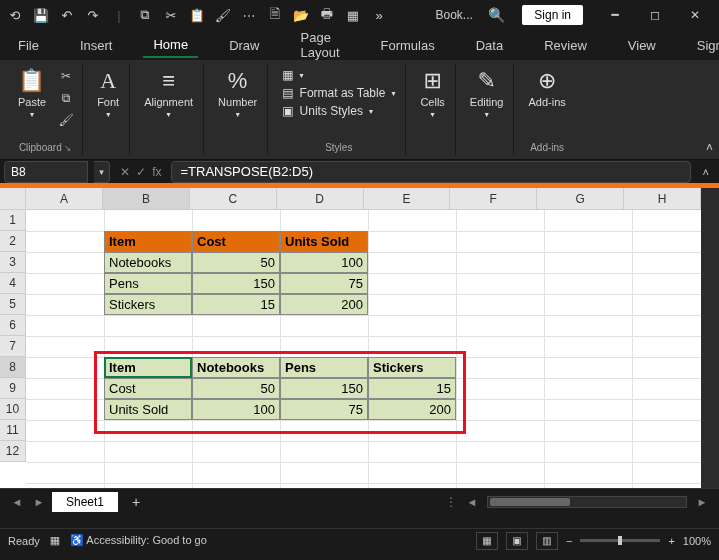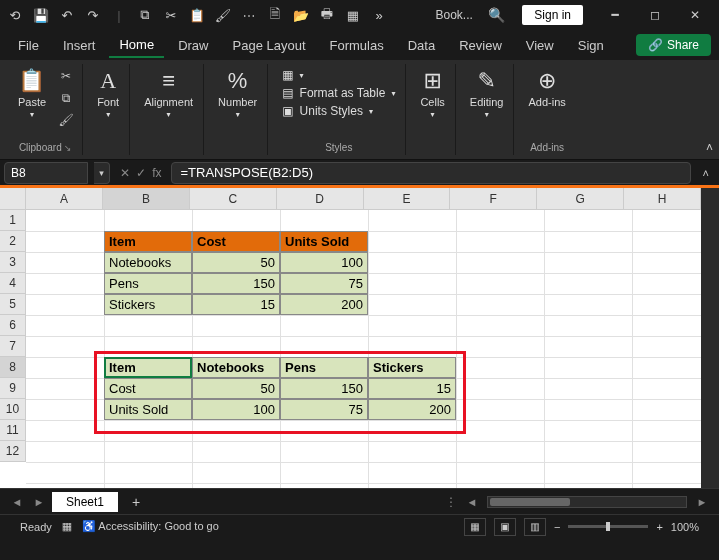--- a/index.html
+++ b/index.html
@@ -8,39 +8,39 @@
 .titlebar { height:30px; background:#1a1a1a; display:flex; align-items:center; padding:0 4px; gap:4px; }
 .qat { display:flex; align-items:center; gap:4px; }
 .qat-btn { width:22px; height:22px; display:flex; align-items:center; justify-content:center; color:#ccc; font-size:13px; }
 .title-center { flex:1; display:flex; align-items:center; justify-content:flex-end; gap:8px; padding-right:8px; }
 .doc-name { color:#ccc; font-size:12px; }
 .search-btn { color:#ccc; font-size:14px; padding:0 8px; }
 .signin { background:#fff; color:#000; padding:3px 12px; font-size:12px; border-radius:2px; }
 .win-controls { display:flex; }
 .win-btn { width:40px; height:30px; display:flex; align-items:center; justify-content:center; color:#ccc; font-size:12px; }
 
-.tabs { height:30px; background:#1a1a1a; display:flex; align-items:center; padding:0 8px; gap:4px; }
+.tabs { height:30px; background:#1a1a1a; display:flex; align-items:center; padding:0 8px; gap:21px; }
 .tab { padding:4px 10px; color:#ccc; font-size:13px; cursor:pointer; }
 .tab.active { color:#fff; border-bottom:2px solid #107c41; }
 .share-btn { margin-left:auto; background:#107c41; color:#fff; padding:4px 12px; border-radius:4px; font-size:12px; display:flex; align-items:center; gap:4px; }
 
 .ribbon { height:100px; background:#2b2b2b; display:flex; align-items:stretch; padding:4px 8px; gap:4px; position:relative; border-bottom:1px solid #111; }
 .ribbon-group { display:flex; flex-direction:column; align-items:center; justify-content:space-between; padding:2px 6px; border-right:1px solid #1a1a1a; }
 .ribbon-group-inner { display:flex; align-items:flex-start; gap:6px; flex:1; }
 .rg-label { font-size:10px; color:#aaa; padding-top:2px; display:flex; align-items:center; gap:2px; }
 .big-btn { display:flex; flex-direction:column; align-items:center; gap:2px; color:#ddd; font-size:11px; padding:2px 4px; }
 .big-btn .ic { font-size:22px; }
 .small-stack { display:flex; flex-direction:column; gap:2px; }
 .small-btn { width:20px; height:20px; display:flex; align-items:center; justify-content:center; color:#ccc; font-size:12px; }
 .styles-list { display:flex; flex-direction:column; gap:4px; padding:2px 4px; }
 .style-item { display:flex; align-items:center; gap:6px; color:#ddd; font-size:12px; }
 .collapse-btn { position:absolute; right:6px; bottom:4px; color:#ccc; font-size:12px; }
 .launcher { font-size:9px; color:#888; }
 
-.namebox-row { height:28px; background:#1a1a1a; display:flex; align-items:center; gap:6px; padding:0 4px; border-bottom:3px solid #f97316; }
+.namebox-row { height:28px; background:#1a1a1a; display:flex; align-items:center; gap:6px; padding:0 4px; border-bottom:5px solid #f97316; }
 .namebox { width:84px; height:22px; background:#2b2b2b; border:1px solid #444; display:flex; align-items:center; padding:0 6px; color:#fff; font-size:12px; border-radius:4px 0 0 4px; }
 .namebox-dd { width:16px; height:22px; background:#2b2b2b; border:1px solid #444; border-left:none; display:flex; align-items:center; justify-content:center; color:#ccc; font-size:9px; border-radius:0 4px 4px 0; }
 .fx-controls { display:flex; align-items:center; gap:6px; padding:0 4px; color:#888; }
 .formula-bar { flex:1; height:22px; background:#2b2b2b; border:1px solid #444; display:flex; align-items:center; padding:0 8px; color:#fff; font-size:13px; border-radius:4px; }
 .expand-fb { color:#ccc; padding:0 6px; font-size:11px; }
 
 .grid-area { position:relative; background:#fff; height:300px; overflow:hidden; }
 .selectall { position:absolute; left:0; top:0; width:26px; height:22px; background:#e6e6e6; border-right:1px solid #ccc; border-bottom:1px solid #ccc; }
 .col-headers { position:absolute; left:26px; top:0; right:18px; height:22px; display:flex; background:#e6e6e6; }
 .col-h { border-right:1px solid #ccc; border-bottom:1px solid #ccc; display:flex; align-items:center; justify-content:center; color:#333; font-size:12px; }
@@ -60,21 +60,21 @@
 .vscroll { position:absolute; right:0; bottom:0; width:18px; background:#2b2b2b; }
 
 .sheet-tabs { height:26px; background:#1a1a1a; display:flex; align-items:center; padding:0 8px; gap:4px; border-top:1px solid #333; }
 .nav-arrow { color:#888; width:18px; text-align:center; font-size:11px; }
 .sheet-tab { background:#fff; color:#000; padding:3px 14px; font-size:12px; border-radius:0; }
 .add-sheet { color:#ccc; padding:0 10px; font-size:14px; }
 .tabs-right { margin-left:auto; display:flex; align-items:center; gap:6px; }
 .hscroll-track { width:200px; height:12px; background:#2b2b2b; border:1px solid #444; position:relative; }
 .hscroll-thumb { position:absolute; left:2px; top:1px; width:80px; height:8px; background:#666; border-radius:2px; }
 
-.statusbar { height:24px; background:#1a1a1a; display:flex; align-items:center; padding:0 20px; gap:10px; color:#ccc; font-size:11px; border-top:1px solid #333; }
+.statusbar { height:24px; background:#1a1a1a; display:flex; align-items:center; padding:0 8px; gap:10px; color:#ccc; font-size:11px; border-top:1px solid #333;margin-top:14px; }
 .status-right { margin-left:auto; display:flex; align-items:center; gap:8px; }
 .view-btn { width:22px; height:18px; display:flex; align-items:center; justify-content:center; border:1px solid #444; color:#ccc; font-size:10px; }
 .zoom-slider { width:80px; height:3px; background:#555; position:relative; }
 .zoom-thumb { position:absolute; left:38px; top:-3px; width:4px; height:9px; background:#ccc; }
 </style>
 </head>
 <body>
 
 <div class="titlebar">
   <div class="qat">

